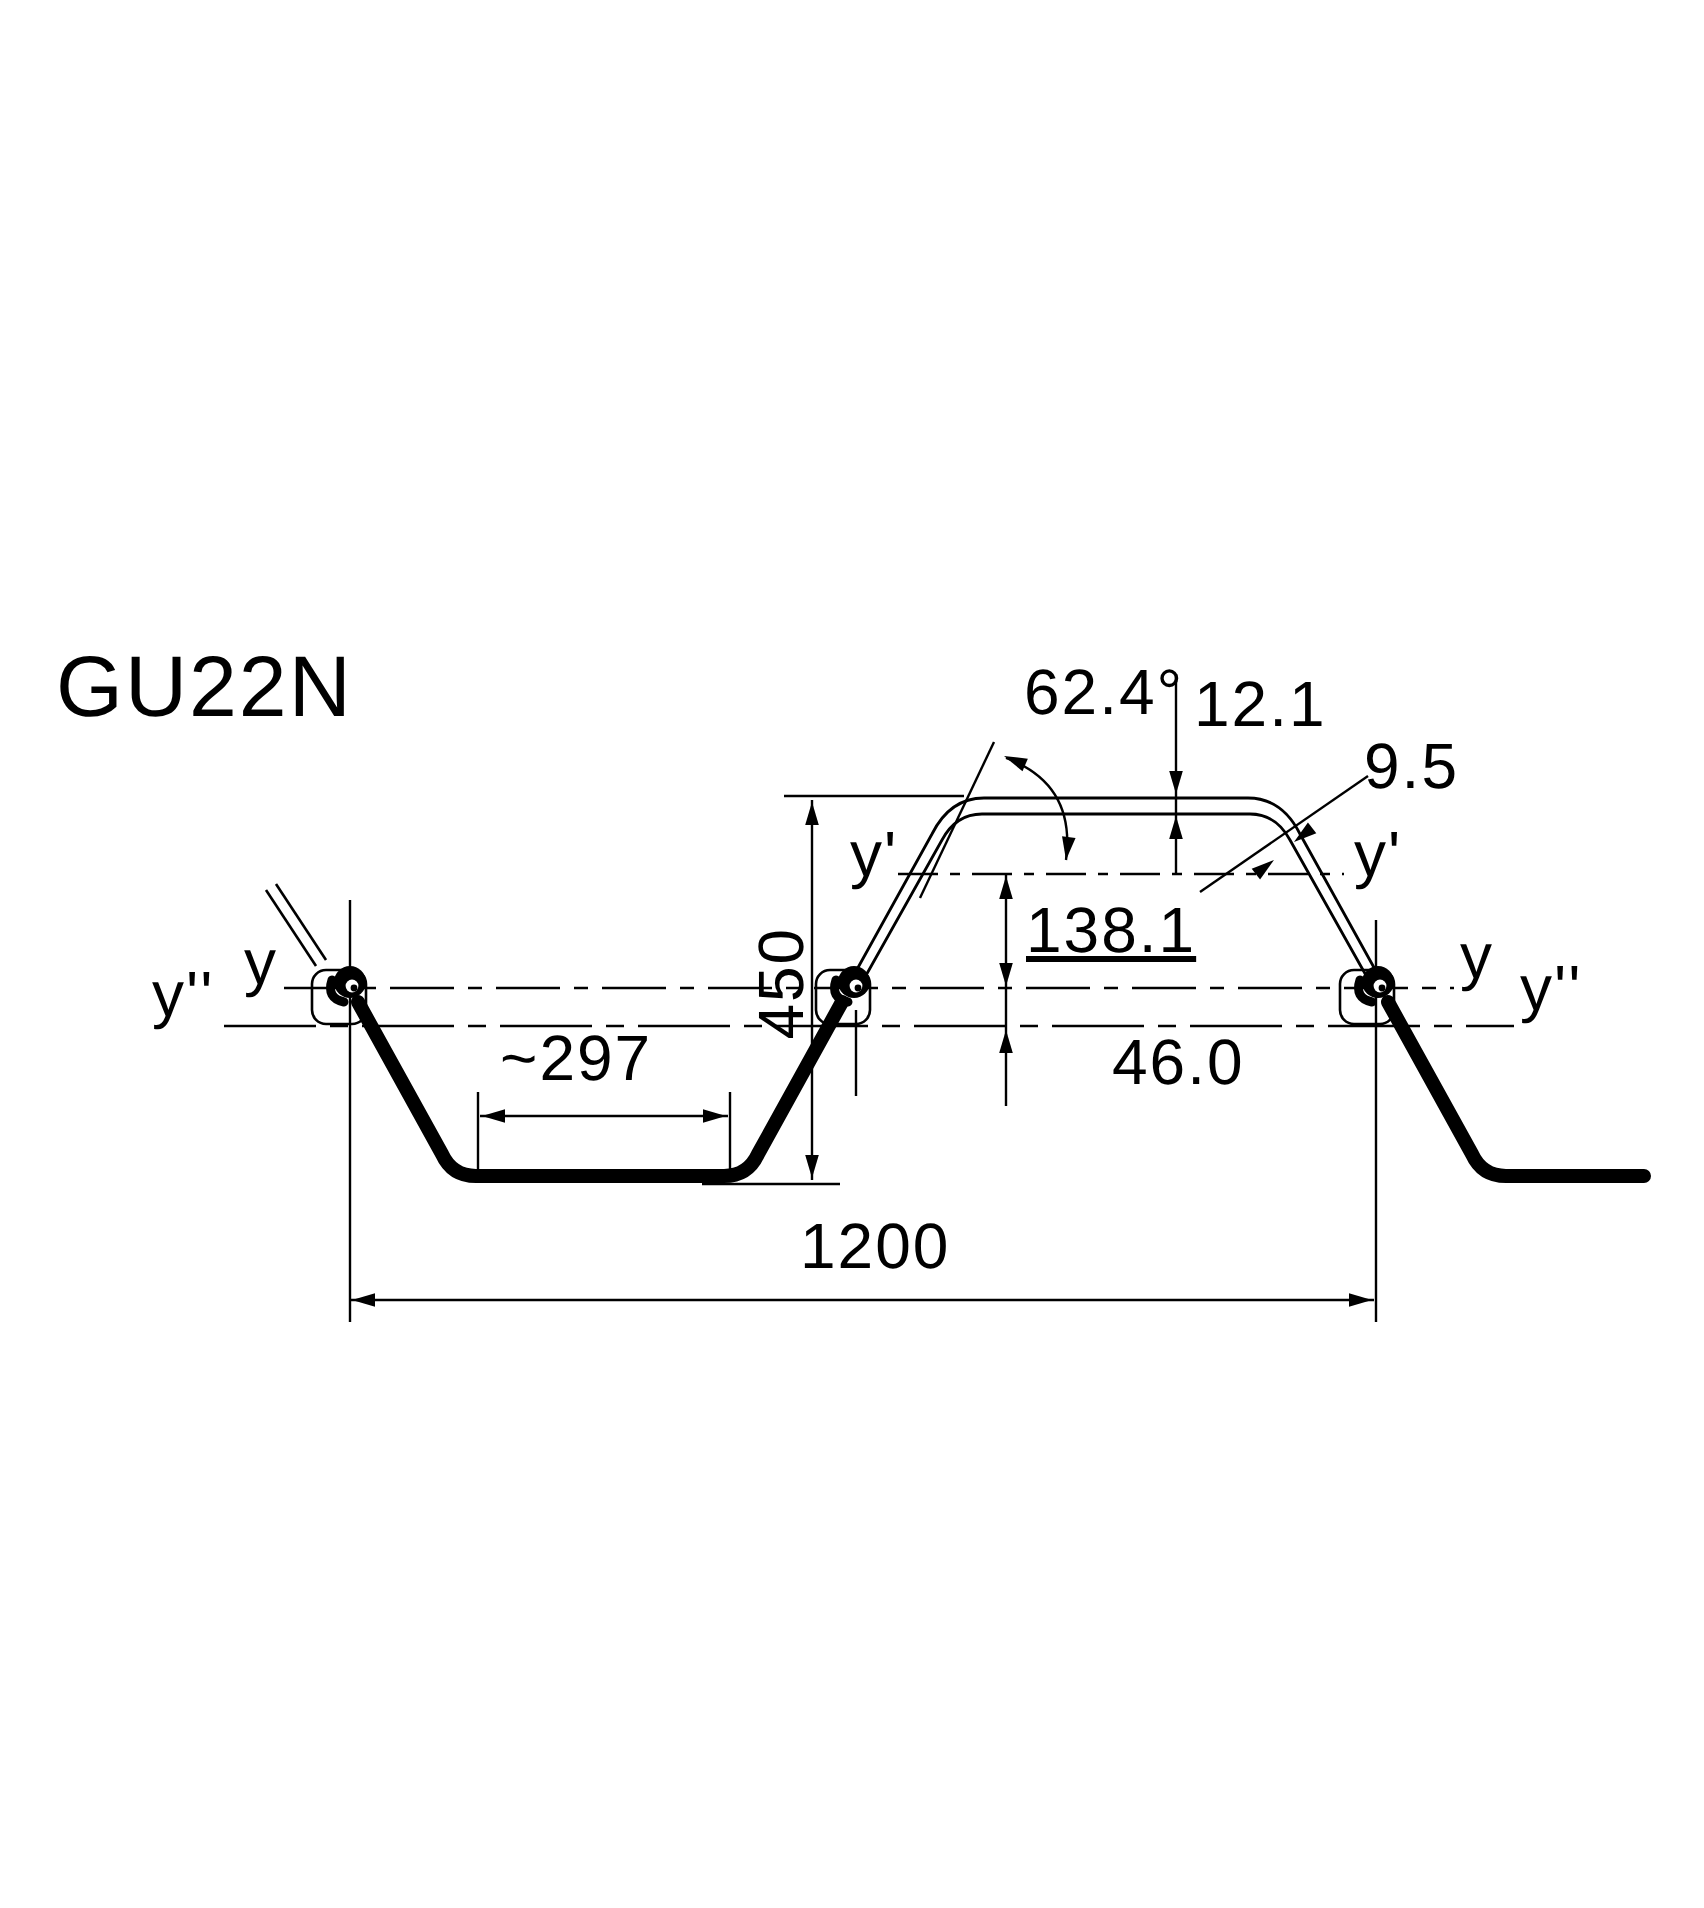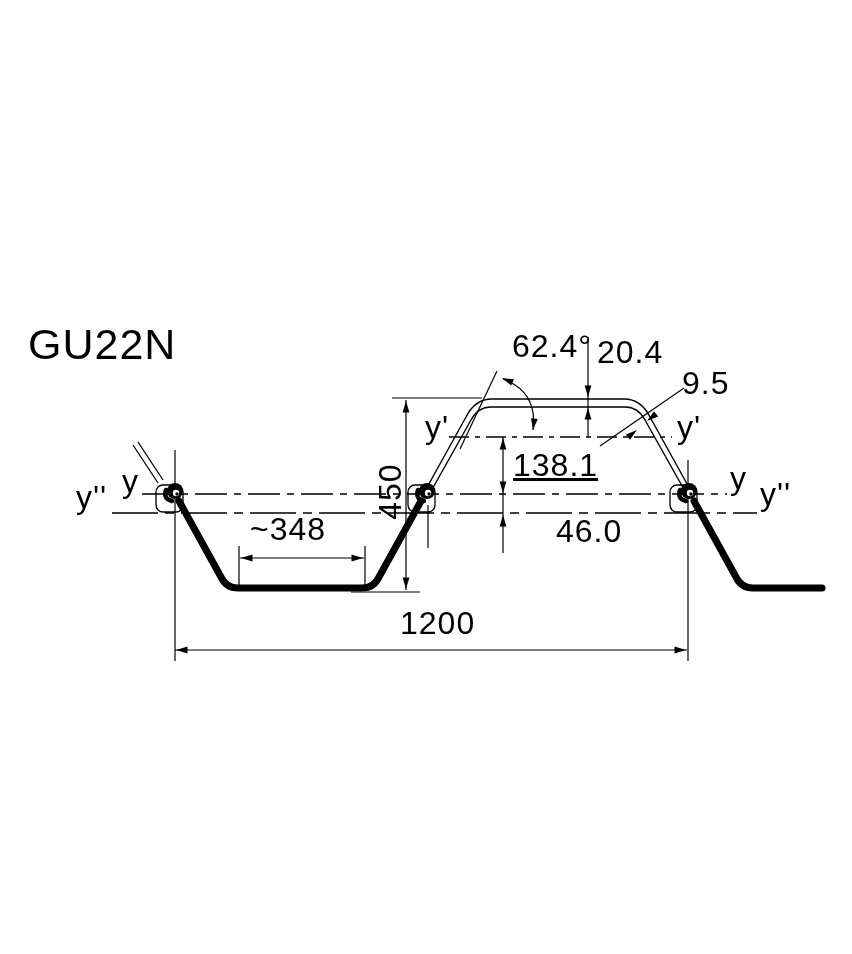--- a/index.html
+++ b/index.html
@@ -114,36 +114,36 @@
       <line x1="684" y1="388" x2="600" y2="446" stroke="#000" stroke-width="1.2"></line>
       <use href="#ah" transform="translate(647,421) rotate(142)"></use>
       <use href="#ah" transform="translate(637,430) rotate(-38)"></use>
     </g>
   </svg>
 
   <span class="title" style="left:28px;top:320px;">GU22N</span>
 
   <span class="lbl" style="left:482px;top:329px;margin-left:30px;">62.4°</span>
 
-  <span class="lbl" style="left:597px;top:335px;">20.4</span>
+  <span class="lbl" style="left:597px;top:335px;">12.1</span>
 
   <span class="lbl" style="left:682px;top:366px;">9.5</span>
 
   <span class="lbl" style="left:425px;top:410px;">y'</span>
   <span class="lbl" style="left:677px;top:410px;">y'</span>
 
   <span class="lbl" style="left:513px;top:448px;text-decoration:underline;">138.1</span>
 
   <span class="lbl" style="left:516px;top:514px;margin-left:40px;">46.0</span>
 
   <span class="lbl" style="left:122px;top:464px;">y</span>
   <span class="lbl" style="left:76px;top:480px;">y''</span>
 
   <span class="lbl" style="left:730px;top:461px;">y</span>
   <span class="lbl" style="left:760px;top:477px;">y''</span>
 
-  <span class="lbl" style="left:250px;top:512px;">~348</span>
+  <span class="lbl" style="left:250px;top:512px;">~297</span>
 
   <span class="lbl rot" style="left:351px;top:474px;width:80px;text-align:center;">450</span>
 
   <span class="lbl" style="left:400px;top:606px;">1200</span>
 
 </div>
 
 </body></html>

